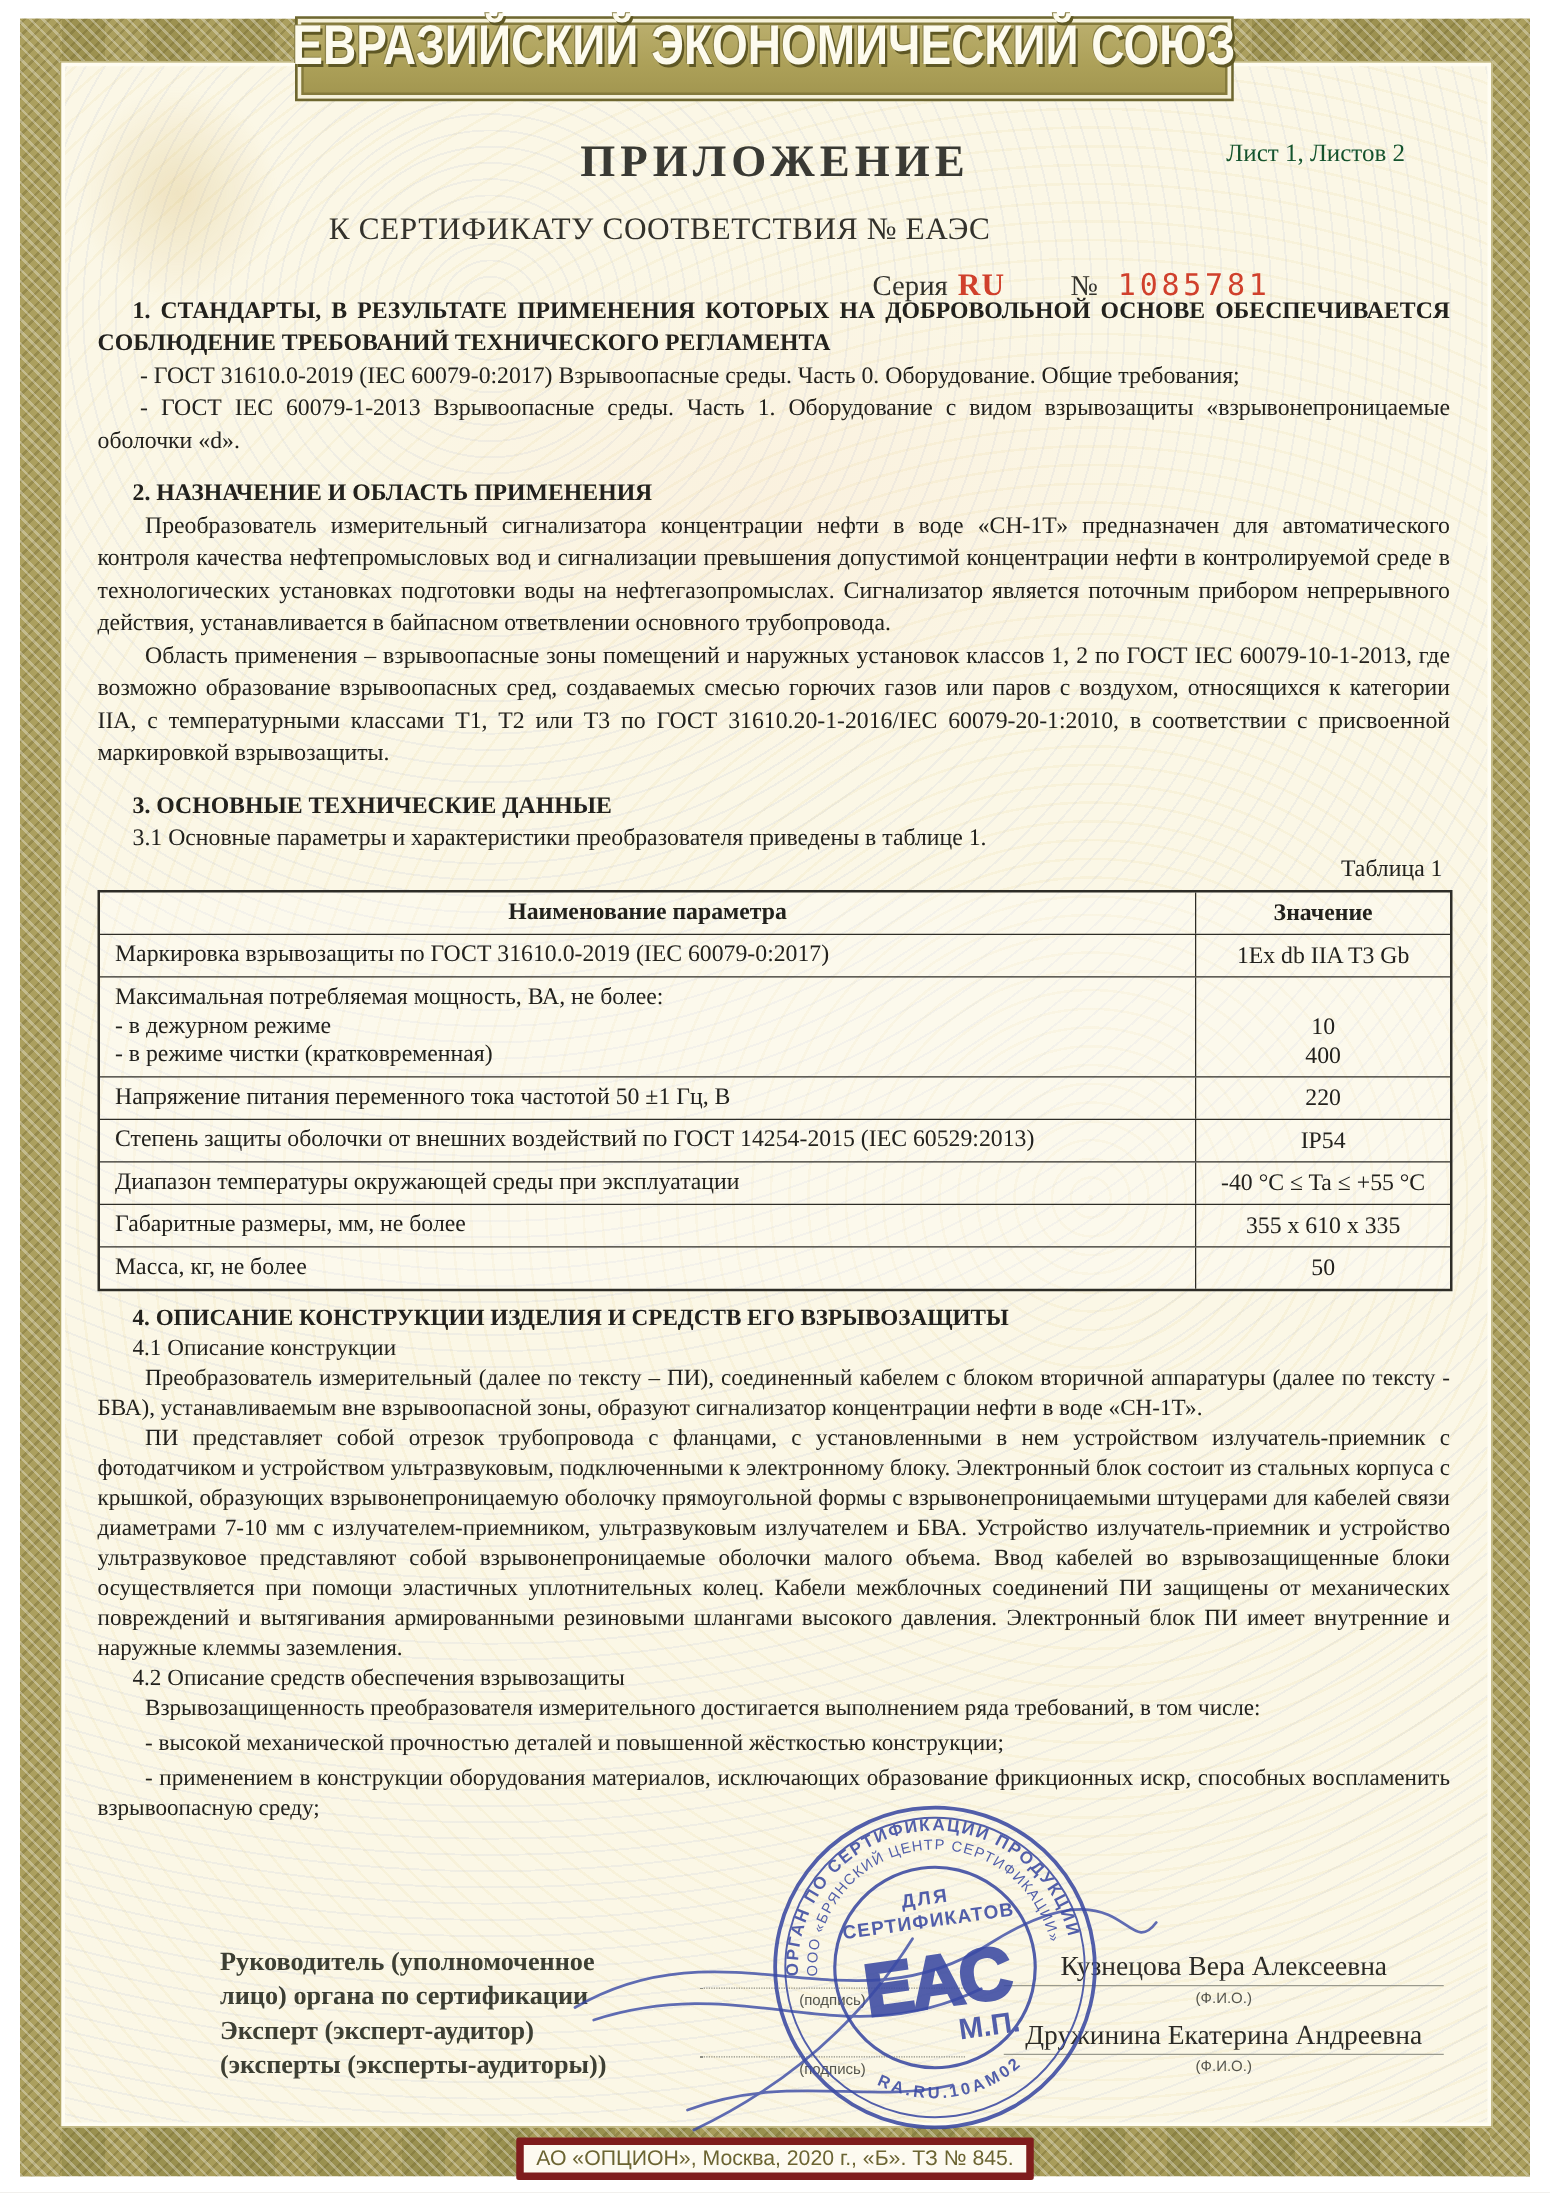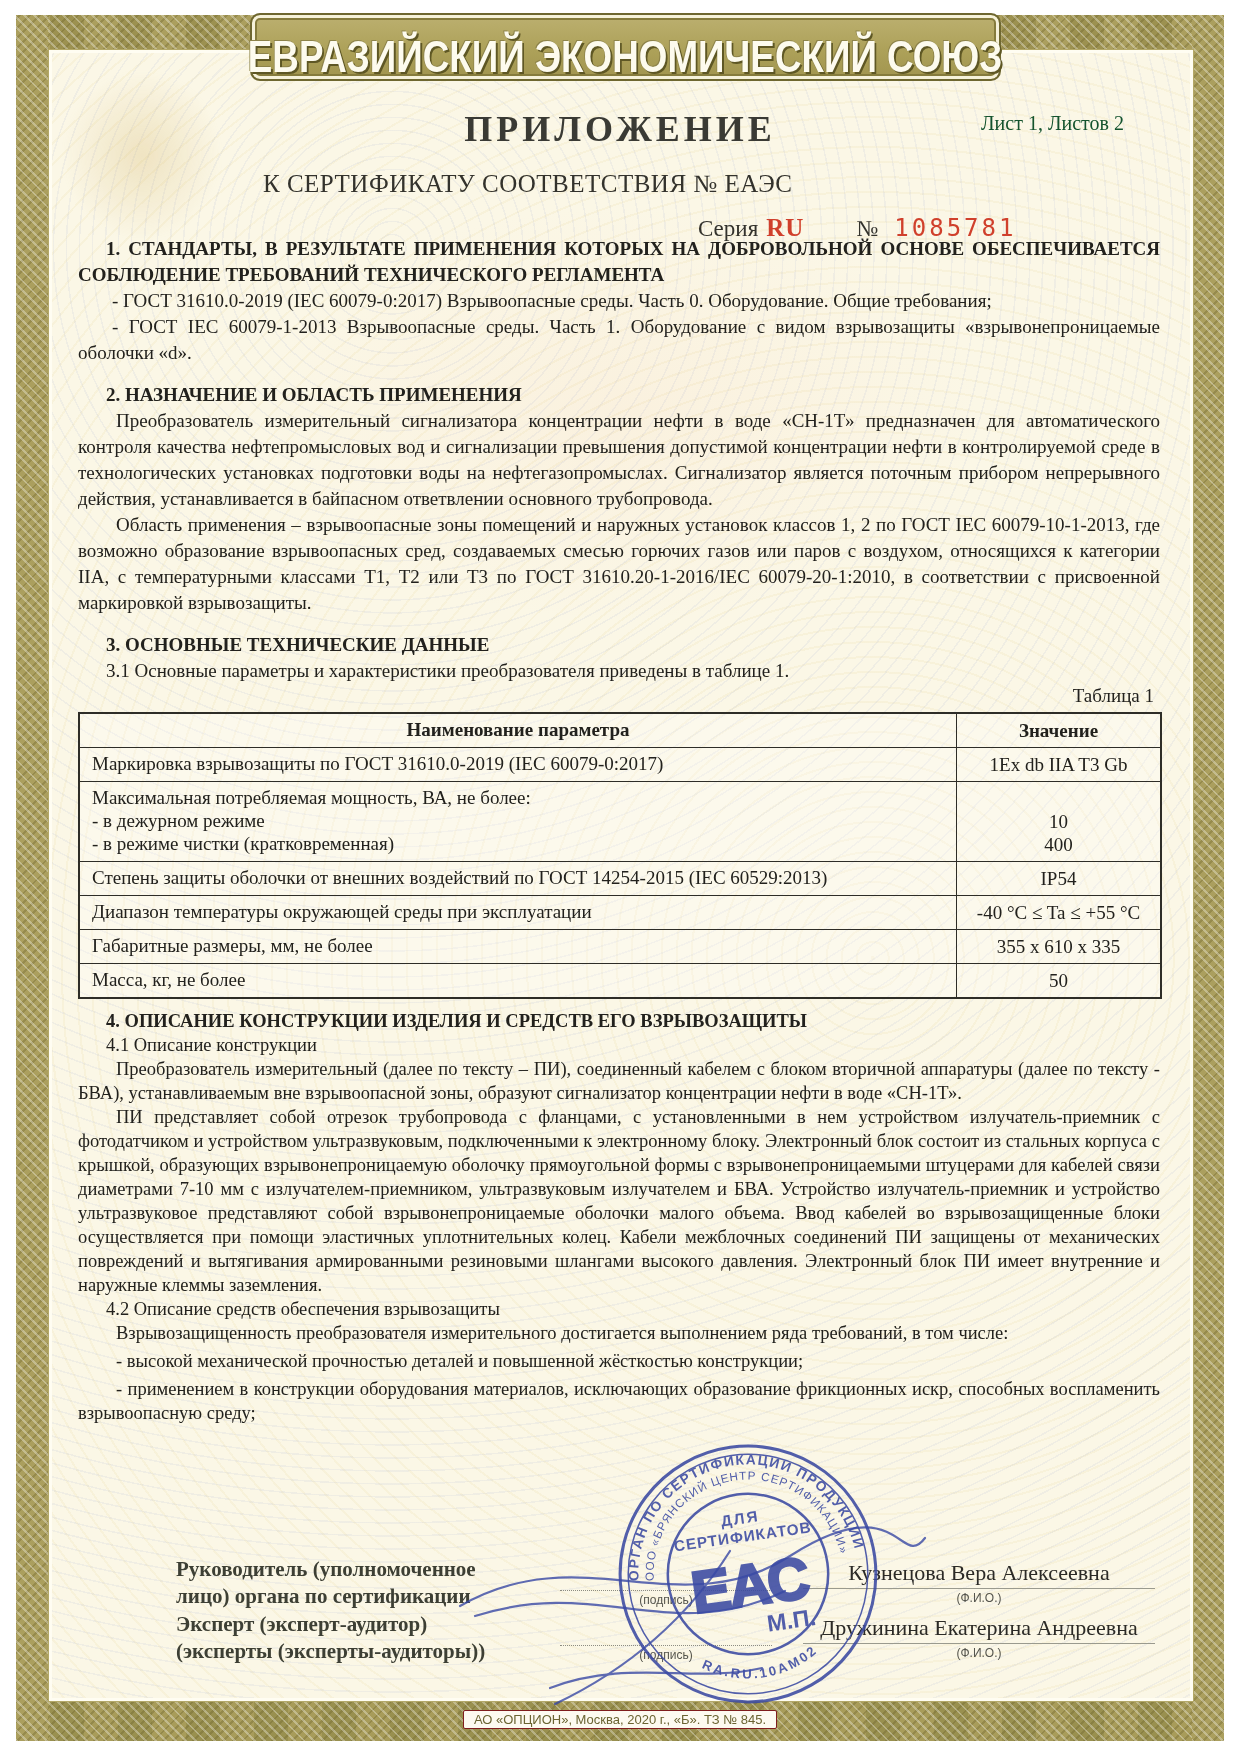--- a/index.html
+++ b/index.html
@@ -24,25 +24,25 @@
       background:
         radial-gradient(520px 300px at 50% 22%, rgba(238,160,120,.07), transparent 70%),
         repeating-radial-gradient(circle at 30% 12%, rgba(140,155,205,.10) 0 1.5px, transparent 1.5px 13px),
         repeating-radial-gradient(circle at 72% 55%, rgba(220,195,110,.10) 0 2px, transparent 2px 15px),
         #fbf7e6;
       border:1px solid #b3a868; box-shadow: inset 0 0 0 3px #fffdf2;}
   .watermark{position:absolute;left:62px;top:70px;width:160px;height:170px;z-index:2;
       background:radial-gradient(closest-side, rgba(205,170,85,.25), rgba(205,170,85,.10) 60%, transparent 100%);
       border-radius:8px;filter:blur(2px);}
   
-  .banner{position:absolute;left:250px;top:13px;width:747px;height:64px;z-index:4;
+  .banner{position:absolute;left:236px;top:13px;width:747px;height:64px;z-index:4;
       background:linear-gradient(180deg,#bcb070 0%, #ada159 55%, #a1954f 100%);
-      border:2px solid #6e6730;border-radius:10px;
+      border:2px solid #6e6730;border-radius:0;
       box-shadow:inset 0 0 0 3px #f6f2da, inset 0 0 0 5px #857b3c;
-      display:flex;align-items:flex-end;justify-content:center;}
+      display:flex;align-items:flex-start;justify-content:center;}
   .banner-text{font-family:"Liberation Sans", sans-serif;font-weight:700;font-size:40px;
       letter-spacing:0px;color:#fdfbee;white-space:nowrap;transform:scaleX(.92) scaleY(1.12);
       text-shadow:2px 2px 0 #5e5724, -1px -1px 0 #8d834a;}
   
   .doc-title{position:absolute;left:0;top:108px;width:1240px;text-align:center;z-index:3;
       font-weight:700;font-size:36px;letter-spacing:4px;color:#3a3a34;}
   .sheet-info{position:absolute;right:116px;top:112px;z-index:3;font-size:20px;color:#14532d;}
   .cert-line{position:absolute;left:263px;top:170px;width:860px;z-index:3;display:flex;align-items:flex-end;}
   .cert-label{font-size:25px;letter-spacing:.5px;color:#33322c;white-space:nowrap;}
   .cert-number{flex:1;margin-left:12px;border-bottom:2px solid #4a493f;text-align:center;
@@ -86,23 +86,23 @@
   .fio-field{flex:1;margin-left:26px;margin-top:4px;text-align:center;}
   .fio-name{font-size:22px;color:#2b2a26;border-bottom:1px solid #9a9a8e;padding:0 6px 2px 6px;
       display:inline-block;min-width:340px;}
   
   .stamp{position:absolute;left:612px;top:1438px;width:272px;height:272px;z-index:5;
       opacity:.88;transform:rotate(-8deg);}
   .stamp text{fill:#3b4aa2;font-family:"Liberation Sans", sans-serif;}
   .sig-strokes{position:absolute;left:430px;top:1516px;width:510px;height:200px;z-index:6;}
   
   .print-note{position:absolute;left:0;top:1710px;width:1240px;text-align:center;z-index:5;}
-  .print-note span{display:inline-block;background:#fdfaf0;border:1px solid #7f1d1d;
+  .print-note span{display:inline-block;background:#fdfaf0;border:6px solid #7f1d1d;
       border-radius:2px;padding:1px 10px;font-family:"Liberation Sans", sans-serif;
-      font-size:13px;color:#6b6432;}
+      font-size:17px;color:#6b6432;}
 </style>
 </head>
 <body>
 
 <div class="page">
 
   <div class="band band-top"></div>
   <div class="band band-bottom"></div>
   <div class="band band-left"></div>
   <div class="band band-right"></div>
@@ -152,20 +152,24 @@
         <div class="td-p">
           <div>Максимальная потребляемая мощность, ВА, не более:</div>
           <div>- в дежурном режиме</div>
           <div>- в режиме чистки (кратковременная)</div>
         </div>
         <div class="td-v multi">
           <div class="spacer"></div>
           <div>10</div>
           <div>400</div>
         </div>
+      </div>
+      <div class="tr">
+        <div class="td-p">Напряжение питания переменного тока частотой 50 ±1 Гц, В</div>
+        <div class="td-v">220</div>
       </div>
       <div class="tr">
         <div class="td-p">Степень защиты оболочки от внешних воздействий по ГОСТ 14254-2015 (IEC 60529:2013)</div>
         <div class="td-v">IP54</div>
       </div>
       <div class="tr">
         <div class="td-p">Диапазон температуры окружающей среды при эксплуатации</div>
         <div class="td-v">-40 °C ≤ Ta ≤ +55 °C</div>
       </div>
       <div class="tr">

